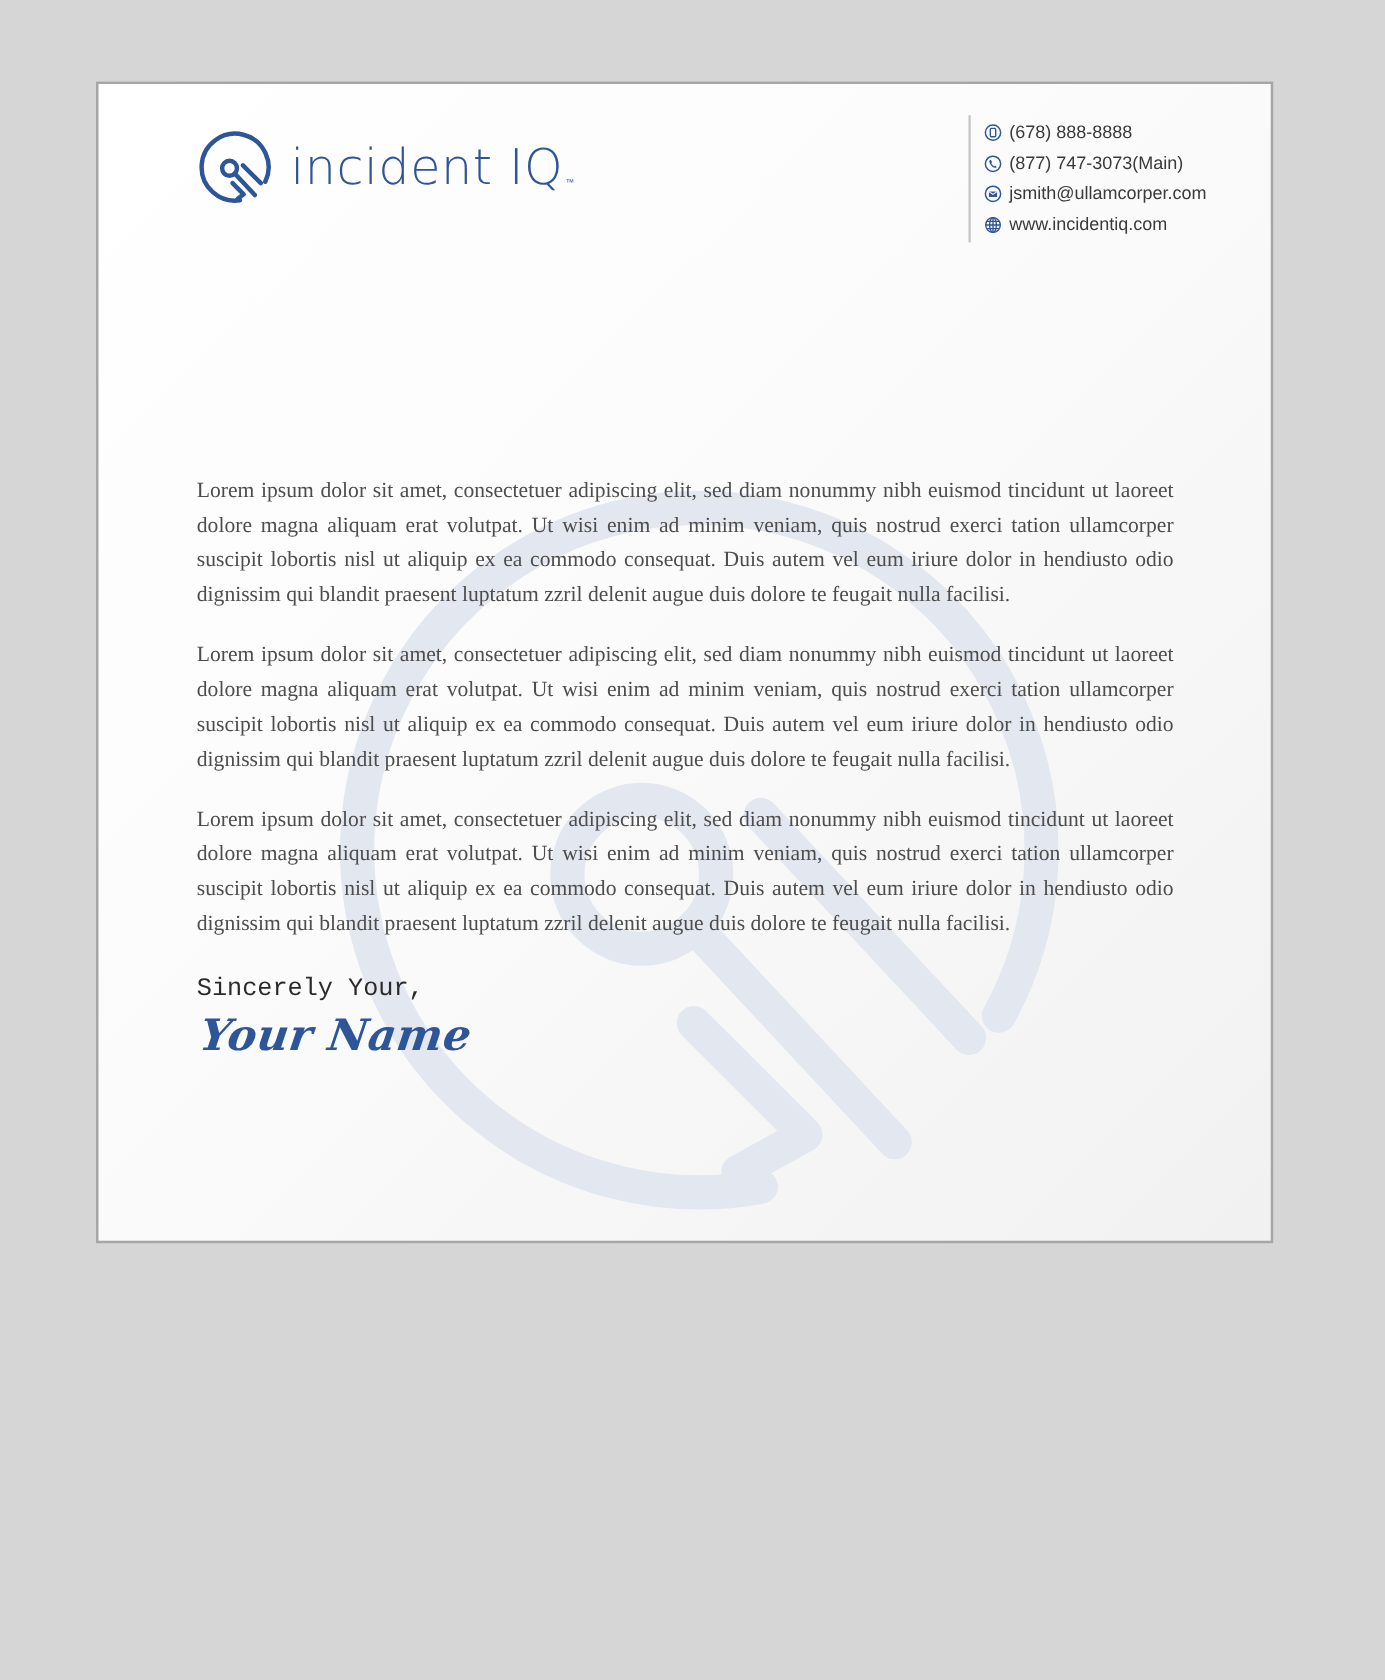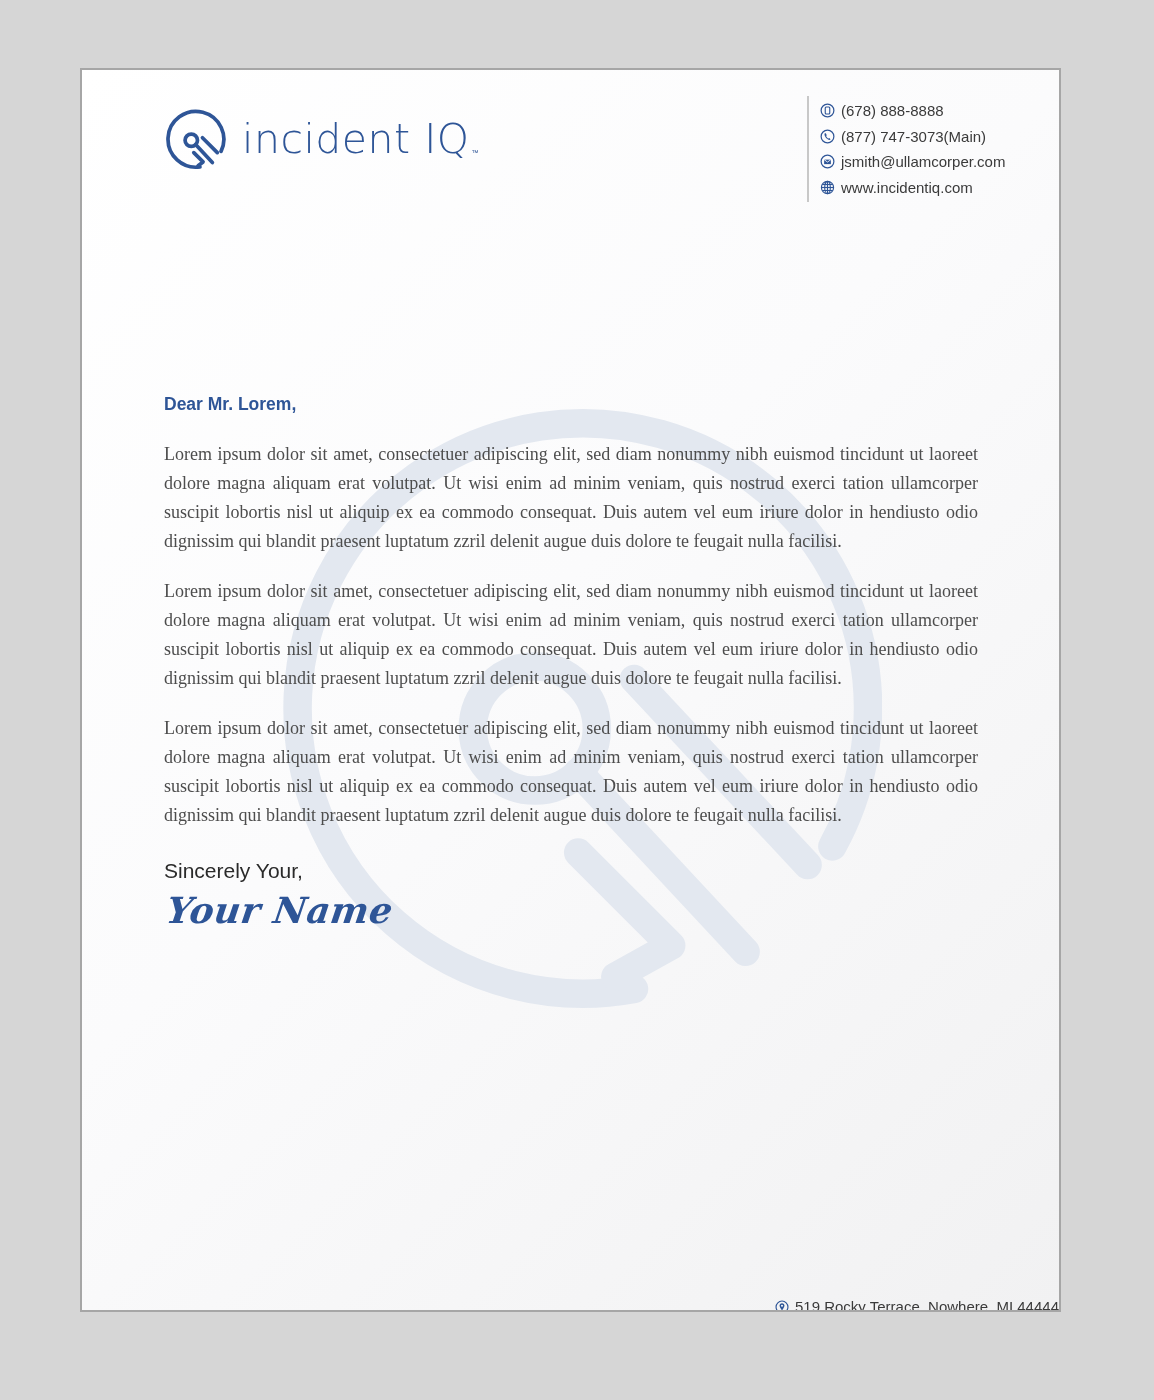--- a/index.html
+++ b/index.html
@@ -2,21 +2,21 @@
 <html><head>
   <meta charset="utf-8">
   <style>
     * { box-sizing: border-box; margin: 0; padding: 0; }
     html, body { width: 1154px; height: 1400px; background: #d6d6d6; overflow: hidden; }
     body { position: relative; font-family: "DejaVu Sans", sans-serif; }
 
     .page {
       position: absolute;
       left: 80px; top: 68px;
-      width: 981px; height: 1244px;
+      width: 981px; height: 968px;
       border: 2px solid #a6a6a6;
       background: linear-gradient(135deg, #ffffff 0%, #fbfbfc 45%, #f1f1f2 100%);
       overflow: hidden;
     }
 
     .watermark {
       position: absolute;
       left: 180px; top: 330px;
       width: 620px; height: 620px;
       pointer-events: none;
@@ -80,21 +80,21 @@
     }
     .para {
       font-family: Liberation Serif, serif;
       font-size: 18px;
       line-height: 29px;
       text-align: justify;
       color: #4d4d4d;
       margin-bottom: 21px;
     }
     .closing {
-      font-family: Liberation Sans, sans-serif;
+      font-family: Liberation Mono, monospace;
       font-size: 21px;
       color: #2a2a2a;
       margin-top: 29px;
     }
     .signature {
       font-family: "DejaVu Serif", serif;
       font-style: italic;
       font-weight: bold;
       font-size: 36px;
       color: #2e5597;
@@ -175,21 +175,20 @@
           <line x1="8" y1="1.5" x2="8" y2="14.5"></line>
           <line x1="2.6" y1="4.8" x2="13.4" y2="4.8"></line>
           <line x1="2.6" y1="11.2" x2="13.4" y2="11.2"></line>
         </g>
       </svg>
       <span>www.incidentiq.com</span>
     </div>
   </div>
 
   <div class="letter">
-    <div class="salutation">Dear Mr. Lorem,</div>
     <p class="para">Lorem ipsum dolor sit amet, consectetuer adipiscing elit, sed diam nonummy nibh euismod tincidunt ut laoreet dolore magna aliquam erat volutpat. Ut wisi enim ad minim veniam, quis nostrud exerci tation ullamcorper suscipit lobortis nisl ut aliquip ex ea commodo consequat. Duis autem vel eum iriure dolor in hendiusto odio dignissim qui blandit praesent luptatum zzril delenit augue duis dolore te feugait nulla facilisi.</p>
     <p class="para">Lorem ipsum dolor sit amet, consectetuer adipiscing elit, sed diam nonummy nibh euismod tincidunt ut laoreet dolore magna aliquam erat volutpat. Ut wisi enim ad minim veniam, quis nostrud exerci tation ullamcorper suscipit lobortis nisl ut aliquip ex ea commodo consequat. Duis autem vel eum iriure dolor in hendiusto odio dignissim qui blandit praesent luptatum zzril delenit augue duis dolore te feugait nulla facilisi.</p>
     <p class="para">Lorem ipsum dolor sit amet, consectetuer adipiscing elit, sed diam nonummy nibh euismod tincidunt ut laoreet dolore magna aliquam erat volutpat. Ut wisi enim ad minim veniam, quis nostrud exerci tation ullamcorper suscipit lobortis nisl ut aliquip ex ea commodo consequat. Duis autem vel eum iriure dolor in hendiusto odio dignissim qui blandit praesent luptatum zzril delenit augue duis dolore te feugait nulla facilisi.</p>
     <div class="closing">Sincerely Your,</div>
     <div class="signature">Your Name</div>
   </div>
 
   <div class="footer">
     <svg viewBox="0 0 16 16">
       <circle cx="8" cy="8" r="6.8" fill="none" stroke="#2e5597" stroke-width="1.3"></circle>

